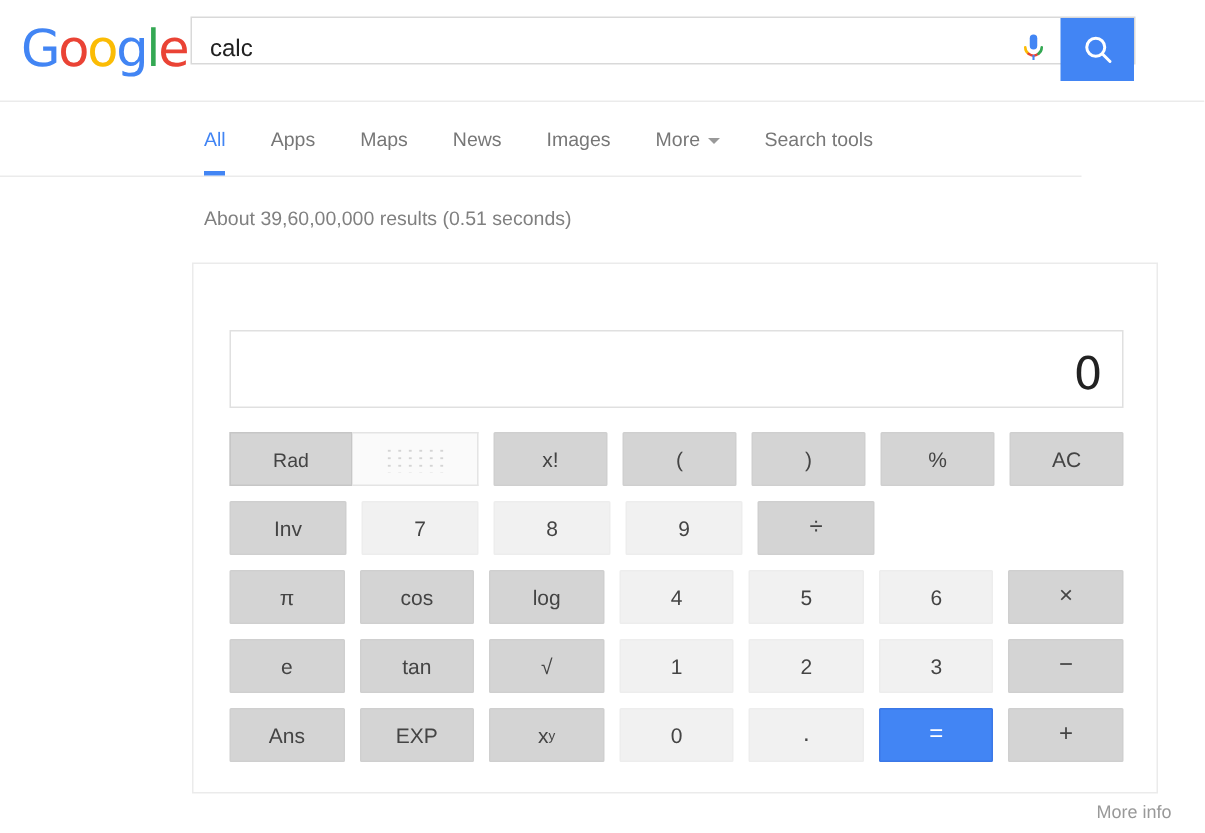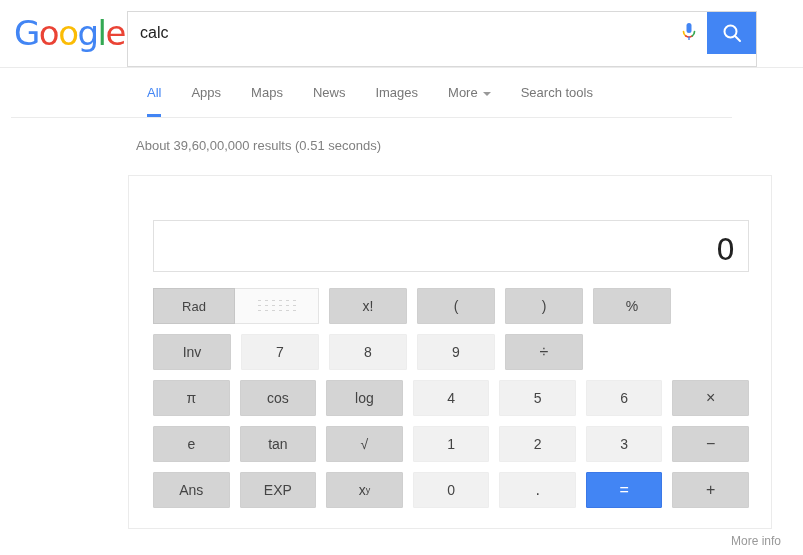--- a/index.html
+++ b/index.html
@@ -27,21 +27,21 @@
     user-select: none;
   }
   .logo span { font-weight: normal; }
   .c-blue   { color: #4285f4; }
   .c-red    { color: #ea4335; }
   .c-yellow { color: #fbbc05; }
   .c-green  { color: #34a853; }
 
   .searchbox {
     position: absolute; left: 127px; top: 11px;
-    width: 630px; height: 56px;
+    width: 630px; height: 32px;
     border: 1px solid #d9d9d9;
     background: #fff;
   }
   .search-input {
     position: absolute; left: 0; top: 0;
     width: 545px; height: 42px;
     border: none; outline: none;
     padding: 0 12px;
     font-family: "Liberation Sans", sans-serif;
     font-size: 16px; color: #212121;
@@ -60,21 +60,20 @@
     cursor: pointer;
     display: flex; align-items: center; justify-content: center;
   }
 
   
   .navbar {
     position: absolute; left: 0; top: 68px;
     width: 721px; height: 50px;
     border-bottom: 1px solid #ebebeb;
     background: #fff;
-    margin-left: 11px;
   }
   .nav-inner { position: absolute; left: 136px; top: 0; height: 50px; display: flex; align-items: flex-start; }
   .nav-item {
     position: relative;
     font-size: 13px; color: #777777;
     line-height: 49px; height: 49px;
     margin-right: 30px;
     cursor: pointer; white-space: nowrap;
   }
   .nav-item.active { color: #4285f4; }
@@ -279,20 +278,23 @@
         </div>
         <div class="key fn">
           <span>(</span>
         </div>
         <div class="key fn">
           <span>)</span>
         </div>
         <div class="key fn">
           <span>%</span>
         </div>
+        <div class="key fn">
+          <span>AC</span>
+        </div>
       </div>
 
       <div class="krow">
         <div class="key fn">
           <span>Inv</span>
         </div>
         <div class="key num">
           <span>7</span>
         </div>
         <div class="key num">

